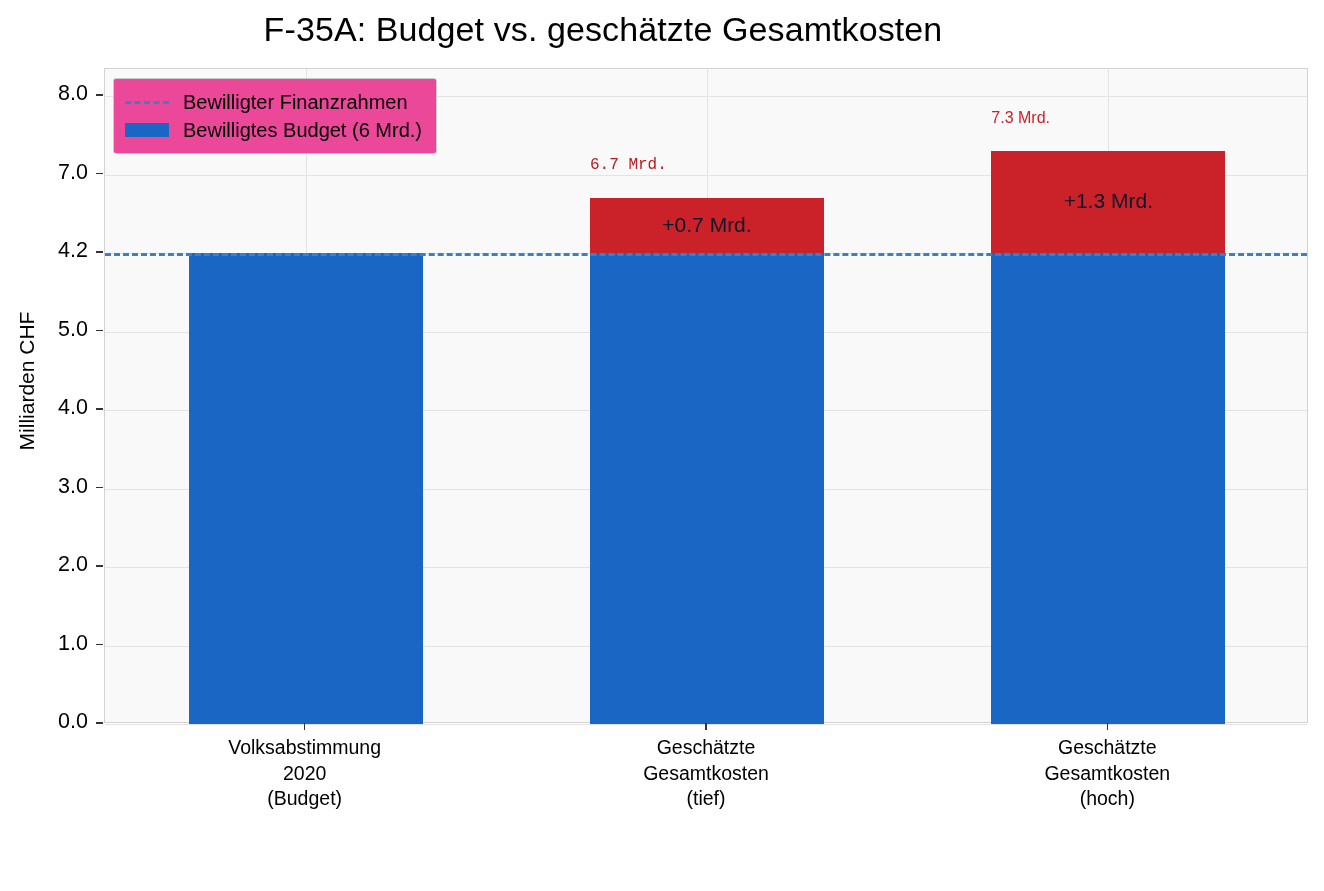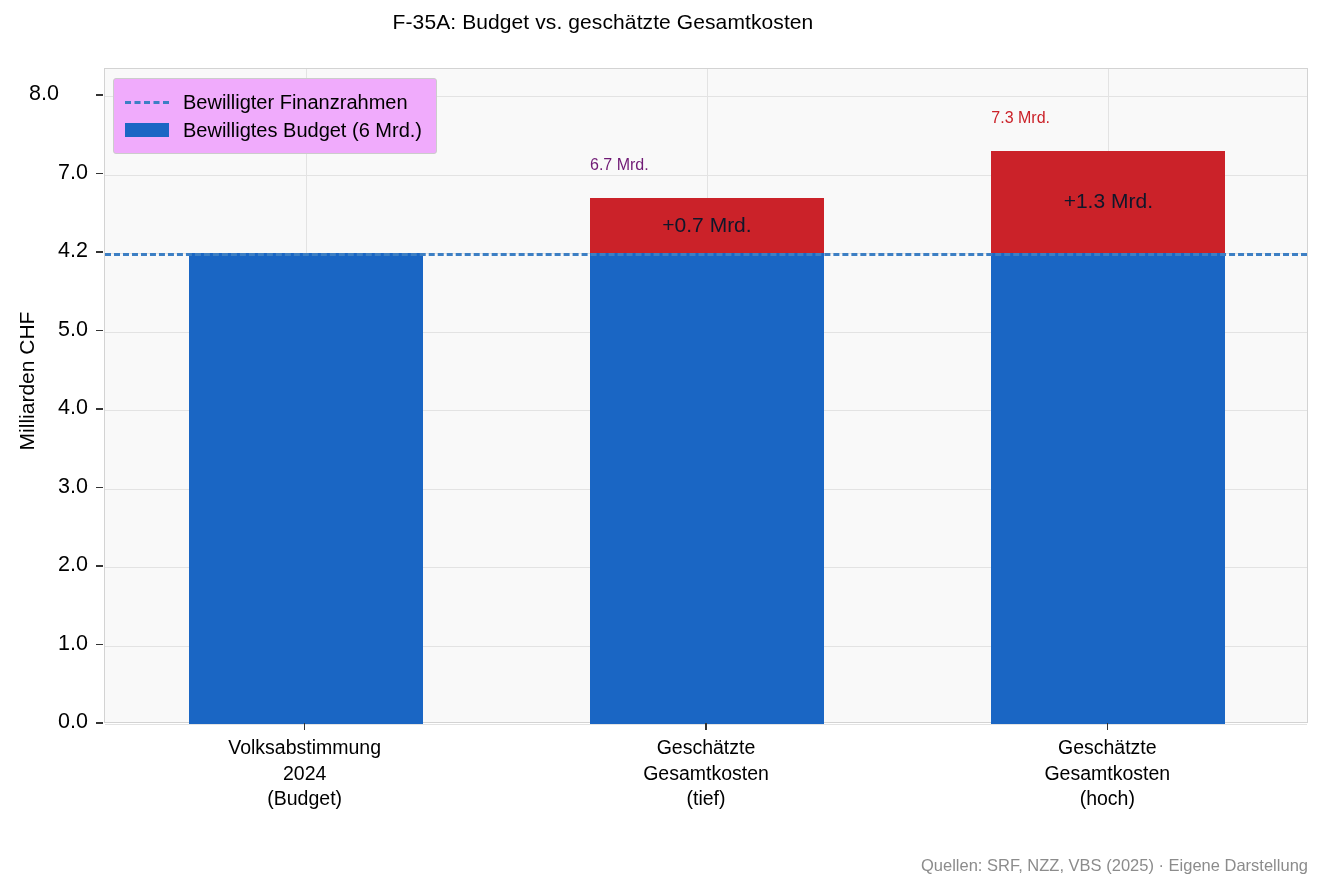--- a/index.html
+++ b/index.html
@@ -23,21 +23,21 @@
     height: 891px;
   }
 
   
   .chart-title {
     position: absolute;
     left: 0;
     top: 10px;
     width: 1206px;
     text-align: center;
-    font-size: 21px;
+    font-size: 34px;
     color: #000;
     letter-spacing: 0.1px;
   }
 
   
   .plot-area {
     position: absolute;
     left: 104px;
     top: 68px;
     width: 1204px;
@@ -135,21 +135,21 @@
     width: 100%;
     height: 0;
     border-top: 3.4px dashed #3d7fc4;
   }
 
   
   .legend-box {
     position: absolute;
     left: 113px;
     top: 78px;
-    background: #f0abfc;
+    background: #ec4899;
     border: 1px solid #cccccc;
     border-radius: 3px;
     padding: 9px 14px 9px 11px;
     box-shadow: 0 0 0 0 rgba(0,0,0,0);
   }
   .legend-row {
     display: flex;
     align-items: center;
     height: 28px;
   }
@@ -201,21 +201,21 @@
       <div class="gridline" style="top: 262.5px;"></div>
       <div class="gridline" style="top: 184px;"></div>
       <div class="gridline" style="top: 105.5px;"></div>
       <div class="gridline" style="top: 27px;"></div>
       <div class="gridline-v" style="left: 200.667px;"></div>
       <div class="bar-seg bar-blue" style="left: 83.6667px; width: 234px; top: 184px; height: 471px; background: rgb(26, 102, 196);"></div>
       <div class="gridline-v" style="left: 602px;"></div>
       <div class="bar-seg bar-blue" style="left: 485px; width: 234px; top: 184px; height: 471px; background: rgb(26, 102, 196);"></div>
       <div class="bar-seg bar-red" style="left: 485px; width: 234px; top: 129.05px; height: 54.95px; background: rgb(203, 34, 41);"></div>
       <div class="bar-inner-label" style="left: 485px; width: 234px; top: 143.525px;">+0.7 Mrd.</div>
-      <div class="bar-total-label" style="left: 485px; width: 234px; top: 87.05px; color: #701a75;">6.7 Mrd.</div>
+      <div class="bar-total-label" style="left: 485px; width: 234px; top: 87.05px; color: #b91c1c; font-family: Liberation Mono, monospace;">6.7 Mrd.</div>
       <div class="gridline-v" style="left: 1003.33px;"></div>
       <div class="bar-seg bar-blue" style="left: 886.333px; width: 234px; top: 184px; height: 471px; background: rgb(26, 102, 196);"></div>
       <div class="bar-seg bar-red" style="left: 886.333px; width: 234px; top: 81.95px; height: 102.05px; background: rgb(203, 34, 41);"></div>
       <div class="bar-inner-label" style="left: 886.333px; width: 234px; top: 119.975px;">+1.3 Mrd.</div>
       <div class="bar-total-label" style="left: 886.333px; width: 234px; top: 39.95px; color: rgb(203, 34, 41);">7.3 Mrd.</div>
       <div class="threshold-line" style="top: 184px; border-top-color: rgb(61, 127, 196);"></div>
     </div>
 
   <div id="y-axis-layer">
       <div class="ytick-mark" style="top: 722.3px;"></div>
@@ -228,27 +228,27 @@
       <div class="ytick-label" style="right: auto; left: 0px; width: 88px; top: 473.5px;">3.0</div>
       <div class="ytick-mark" style="top: 408.3px;"></div>
       <div class="ytick-label" style="right: auto; left: 0px; width: 88px; top: 395px;">4.0</div>
       <div class="ytick-mark" style="top: 329.8px;"></div>
       <div class="ytick-label" style="right: auto; left: 0px; width: 88px; top: 316.5px;">5.0</div>
       <div class="ytick-mark" style="top: 251.3px;"></div>
       <div class="ytick-label" style="right: auto; left: 0px; width: 88px; top: 238px;">4.2</div>
       <div class="ytick-mark" style="top: 172.8px;"></div>
       <div class="ytick-label" style="right: auto; left: 0px; width: 88px; top: 159.5px;">7.0</div>
       <div class="ytick-mark" style="top: 94.3px;"></div>
-      <div class="ytick-label" style="right: auto; left: 0px; width: 88px; top: 81px; text-align: center;">8.0</div>
+      <div class="ytick-label" style="right: auto; left: 0px; width: 88px; top: 81px;">8.0</div>
     </div>
 
   <div id="x-axis-layer">
       <div class="xtick-mark" style="left: 303.967px;"></div>
       <div class="xtick-label" style="left: 104.667px; width: 400px;">Volksabstimmung
-2024
+2020
 (Budget)</div>
       <div class="xtick-mark" style="left: 705.3px;"></div>
       <div class="xtick-label" style="left: 506px; width: 400px;">Geschätzte
 Gesamtkosten
 (tief)</div>
       <div class="xtick-mark" style="left: 1106.63px;"></div>
       <div class="xtick-label" style="left: 907.333px; width: 400px;">Geschätzte
 Gesamtkosten
 (hoch)</div>
     </div>
@@ -259,15 +259,14 @@
       <div class="legend-row">
         <span class="legend-key dashed"></span>
         <span class="legend-label">Bewilligter Finanzrahmen</span>
       </div>
       <div class="legend-row">
         <span class="legend-key " style="background: rgb(26, 102, 196);"></span>
         <span class="legend-label">Bewilligtes Budget (6 Mrd.)</span>
       </div>
     </div>
 
-  <div class="footer-note">Quellen: SRF, NZZ, VBS (2025) · Eigene Darstellung</div>
 
 </div>
 
 </body></html>

